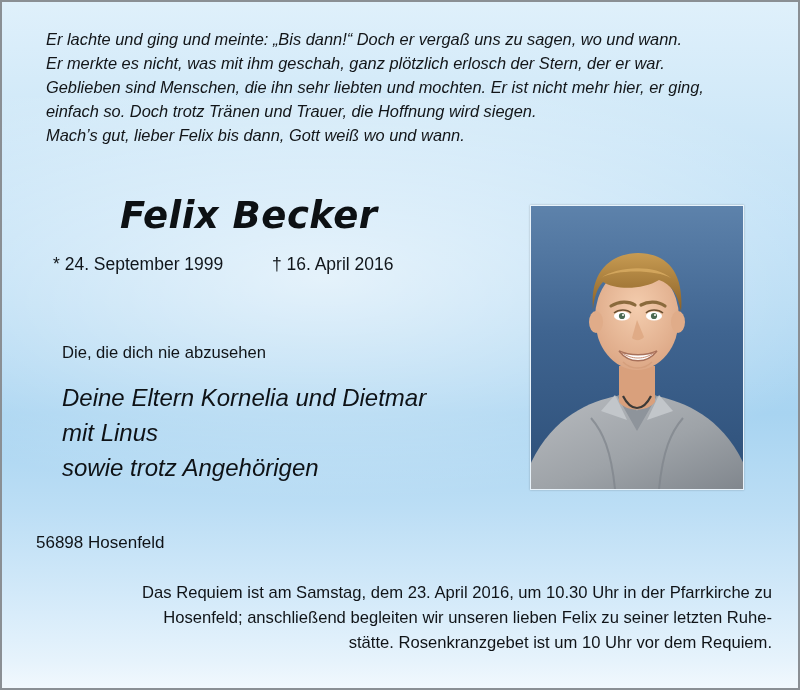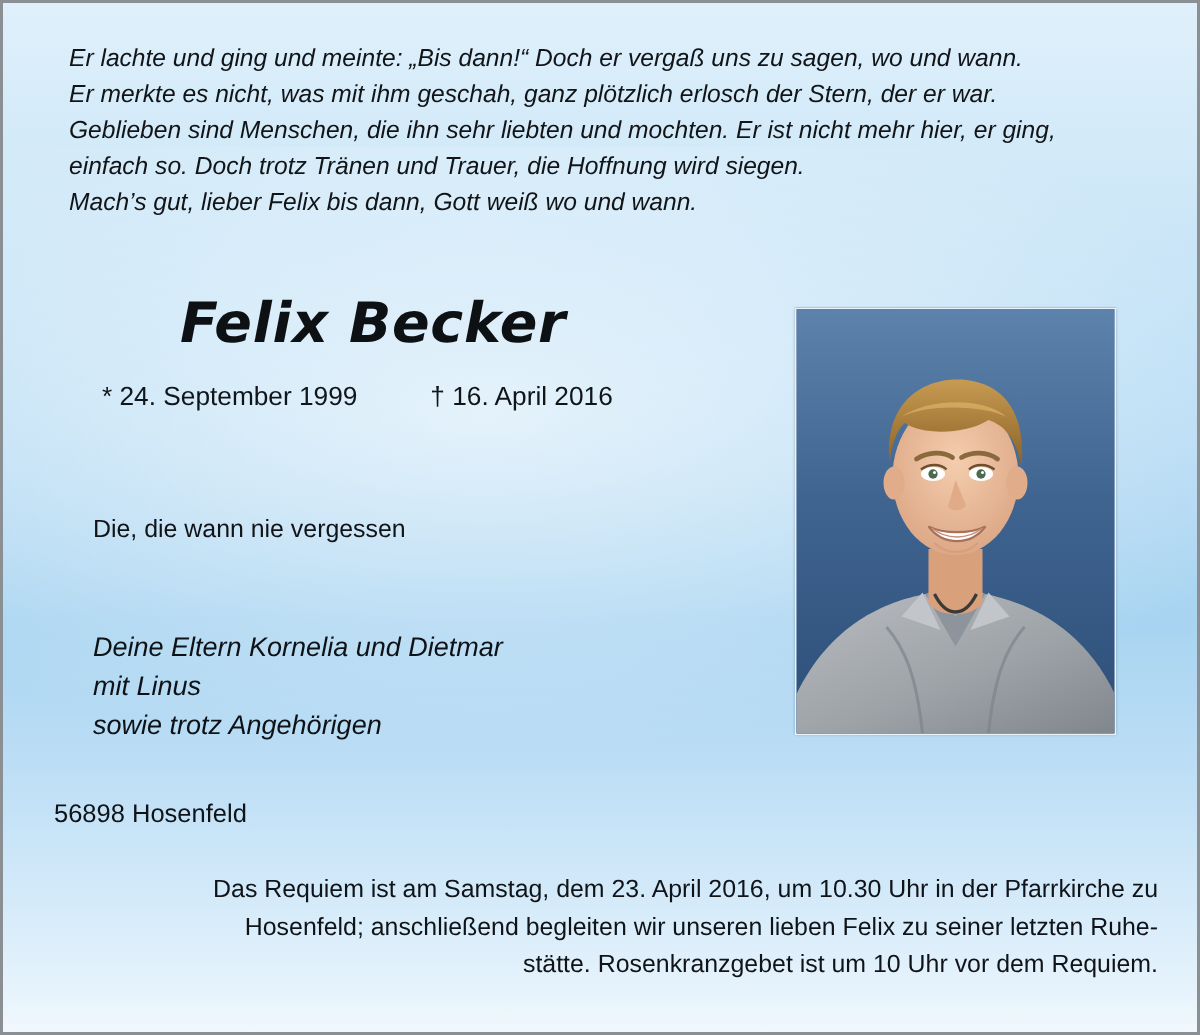--- a/index.html
+++ b/index.html
@@ -74,44 +74,43 @@
     top: 192px;
     font-family: "DejaVu Sans", sans-serif;
     font-size: 37px;
     font-style: italic;
     font-weight: bold;
     color: #0d1114;
     letter-spacing: 0.5px;
   }
   .dates {
     position: absolute;
-    left: 66px;
+    left: 51px;
     top: 252px;
     font-size: 17.5px;
     color: #10151a;
     white-space: pre;
   }
 
   
   .survivor-lead {
     position: absolute;
     left: 60px;
     top: 341px;
     font-size: 16.6px;
     color: #101418;
   }
   .survivors {
     position: absolute;
     left: 60px;
     top: 379px;
-    font-size: 18px;
+    font-size: 24px;
     font-style: italic;
     line-height: 1.45;
     color: #0e1216;
-    margin-top: 37px;
   }
 
   
   .photo {
     position: absolute;
     left: 528px;
     top: 203px;
     width: 212px;
     height: 283px;
     border: 1px solid #e9f3fb;
@@ -151,21 +150,21 @@
       <div>Er lachte und ging und meinte: „Bis dann!“ Doch er vergaß uns zu sagen, wo und wann.</div>
       <div>Er merkte es nicht, was mit ihm geschah, ganz plötzlich erlosch der Stern, der er war.</div>
       <div>Geblieben sind Menschen, die ihn sehr liebten und mochten. Er ist nicht mehr hier, er ging,</div>
       <div>einfach so. Doch trotz Tränen und Trauer, die Hoffnung wird siegen.</div>
       <div>Mach’s gut, lieber Felix bis dann, Gott weiß wo und wann.</div>
     </div>
 
     <div class="name">Felix Becker</div>
     <div class="dates">* 24. September 1999          † 16. April 2016</div>
 
-    <div class="survivor-lead">Die, die wann nie vergessen</div>
+    <div class="survivor-lead">Die, die dich nie abzusehen</div>
     <div class="survivors">
       <div>Deine Eltern Kornelia und Dietmar</div>
       <div>mit Linus</div>
       <div>sowie trotz Angehörigen</div>
     </div>
 
     <div class="photo">
       <svg width="212" height="283" viewBox="0 0 212 283" xmlns="http://www.w3.org/2000/svg" aria-hidden="true">
         <defs>
           <linearGradient id="bgGrad" x1="0" y1="0" x2="0" y2="1">

